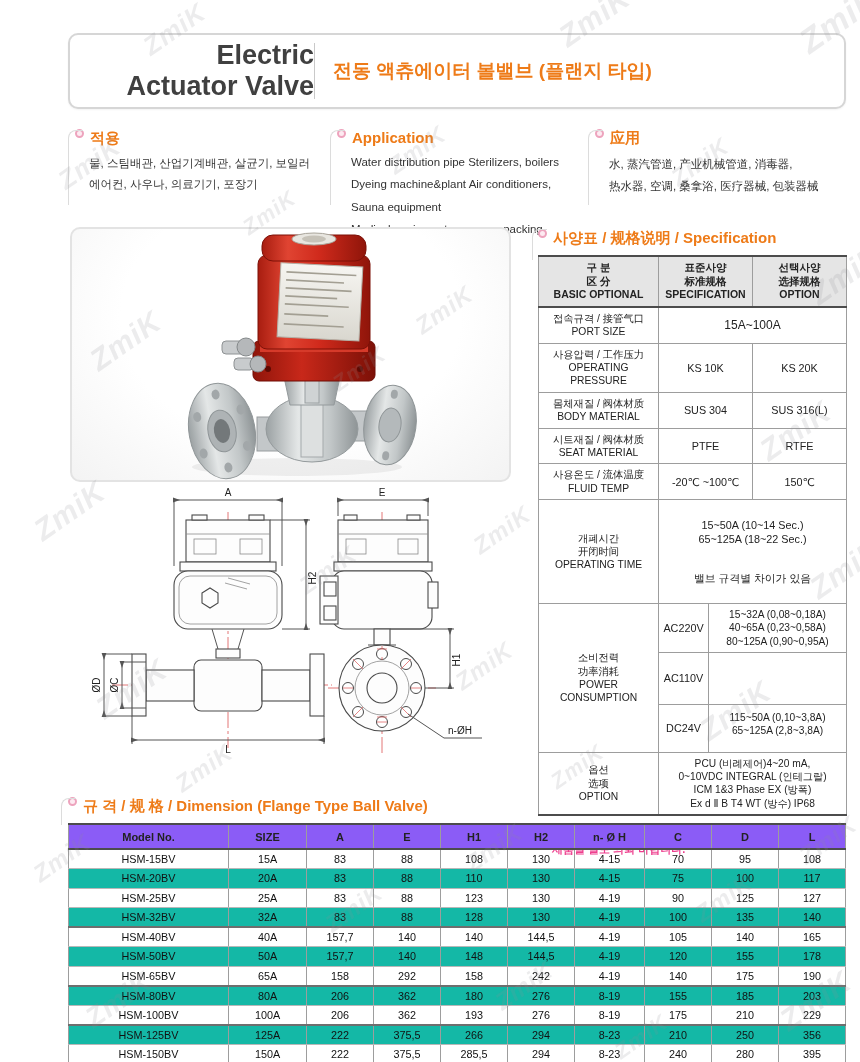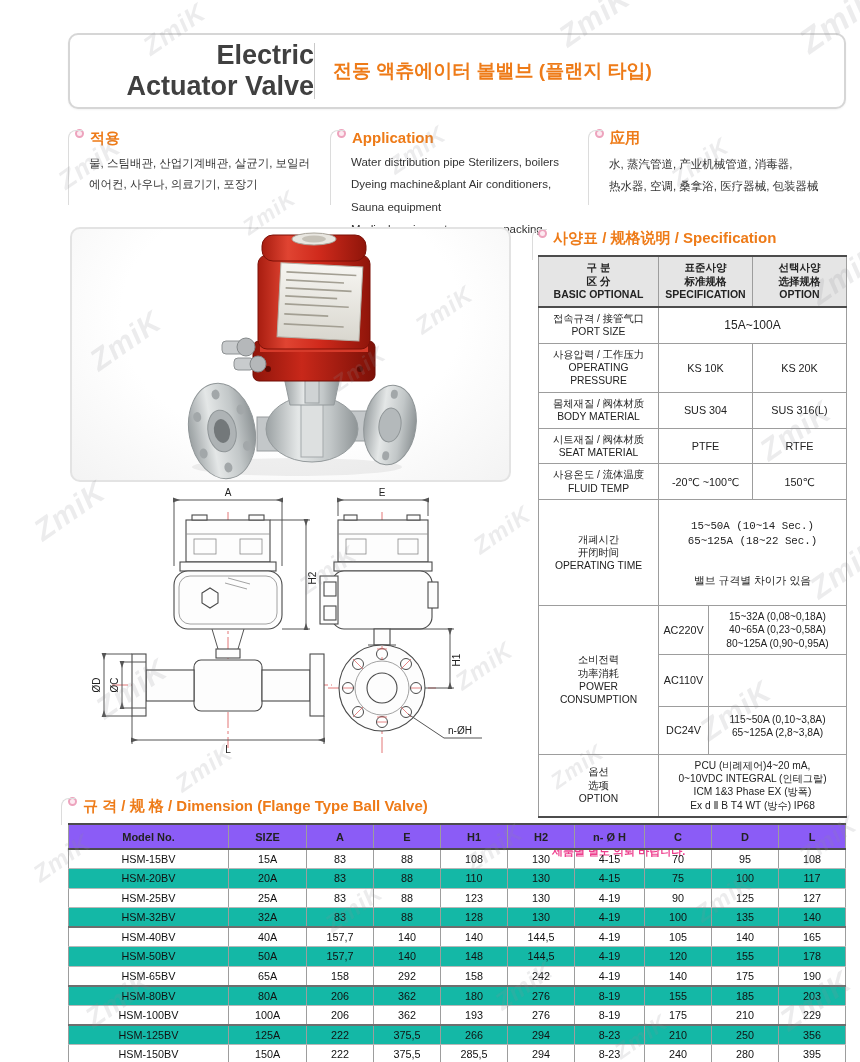--- a/index.html
+++ b/index.html
@@ -369,21 +369,21 @@
           <td class="lbl">사용온도 / 流体温度
 FLUID TEMP</td>
           <td class="val" colspan="2">-20℃ ~100℃</td>
           <td class="val">150℃</td>
         </tr>
         <tr>
           <td class="lbl">개폐시간
 开闭时间
 OPERATING TIME</td>
           <td class="val" colspan="3">
-            <span style="white-space:pre-line;font-family:Liberation Mono, monospace;">15~50A (10~14 Sec.)
+            <span style="white-space:pre-line;">15~50A (10~14 Sec.)
 65~125A (18~22 Sec.)</span>
             <span class="time-note">밸브 규격별 차이가 있음</span>
           </td>
         </tr>
         <tr>
           <td class="lbl" rowspan="3">소비전력
 功率消耗
 POWER
 CONSUMPTION</td>
           <td class="val">AC220V</td>

